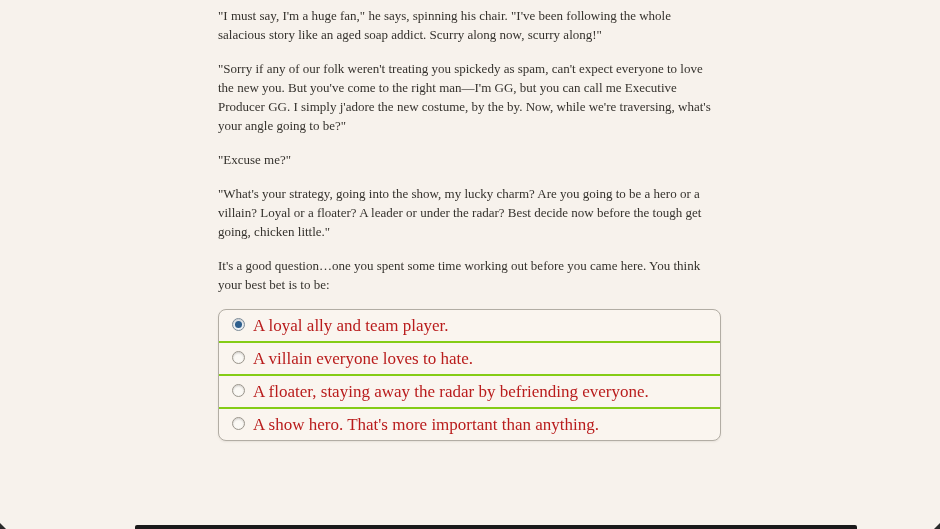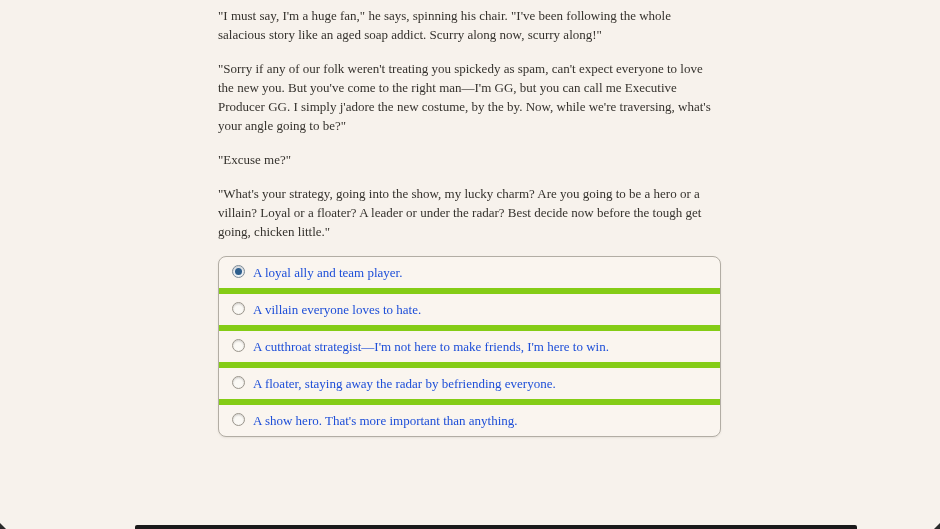--- a/index.html
+++ b/index.html
@@ -41,21 +41,21 @@
 
   .choice-row {
     display: flex;
     align-items: flex-start;
     padding: 6px 12px;
     cursor: pointer;
     min-height: 19px;
   }
 
   .choice-row + .choice-row {
-    border-top: 6px solid #84cc16;
+    border-top: 2px solid #84cc16;
   }
 
   .radio {
     flex: 0 0 auto;
     width: 13px;
     height: 13px;
     margin: 2px 8px 0 1px;
     border-radius: 50%;
     border: 1px solid #9a958c;
     background: #fbf9f5;
@@ -71,23 +71,23 @@
 
   .radio.checked::after {
     content: "";
     position: absolute;
     left: 2px; top: 2px; right: 2px; bottom: 2px;
     border-radius: 50%;
     background: #2d5e8d;
   }
 
   .choice-label {
-    font-size: 13px;
+    font-size: 17px;
     line-height: 19px;
-    color: #1d4ed8;
+    color: #b91c1c;
   }
 
   .bottom-bar {
     position: absolute;
     left: 135px;
     width: 722px;
     height: 4px;
     bottom: 0;
     background: #1a1a1a;
     border-radius: 2px 2px 0 0;
@@ -106,37 +106,34 @@
 </head>
 <body>
 
 <div class="page">
   <main class="content">
 
     <p>"I must say, I'm a huge fan," he says, spinning his chair. "I've been following the whole salacious story like an aged soap addict. Scurry along now, scurry along!"</p>
     <p>"Sorry if any of our folk weren't treating you spickedy as spam, can't expect everyone to love the new you. But you've come to the right man—I'm GG, but you can call me Executive Producer GG. I simply j'adore the new costume, by the by. Now, while we're traversing, what's your angle going to be?"</p>
     <p>"Excuse me?"</p>
     <p>"What's your strategy, going into the show, my lucky charm? Are you going to be a hero or a villain? Loyal or a floater? A leader or under the radar? Best decide now before the tough get going, chicken little."</p>
+    <p>It's a good question…one you spent some time working out before you came here. You think your best bet is to be:</p>
 
     <div class="choice-box">
 
       <label class="choice-row">
         <span class="radio checked"></span>
         <span class="choice-label">A loyal ally and team player.</span>
       </label>
 
       <label class="choice-row">
         <span class="radio"></span>
         <span class="choice-label">A villain everyone loves to hate.</span>
       </label>
 
-      <label class="choice-row">
-        <span class="radio"></span>
-        <span class="choice-label">A cutthroat strategist—I'm not here to make friends, I'm here to win.</span>
-      </label>
 
       <label class="choice-row">
         <span class="radio"></span>
         <span class="choice-label">A floater, staying away the radar by befriending everyone.</span>
       </label>
 
       <label class="choice-row">
         <span class="radio"></span>
         <span class="choice-label">A show hero. That's more important than anything.</span>
       </label>

